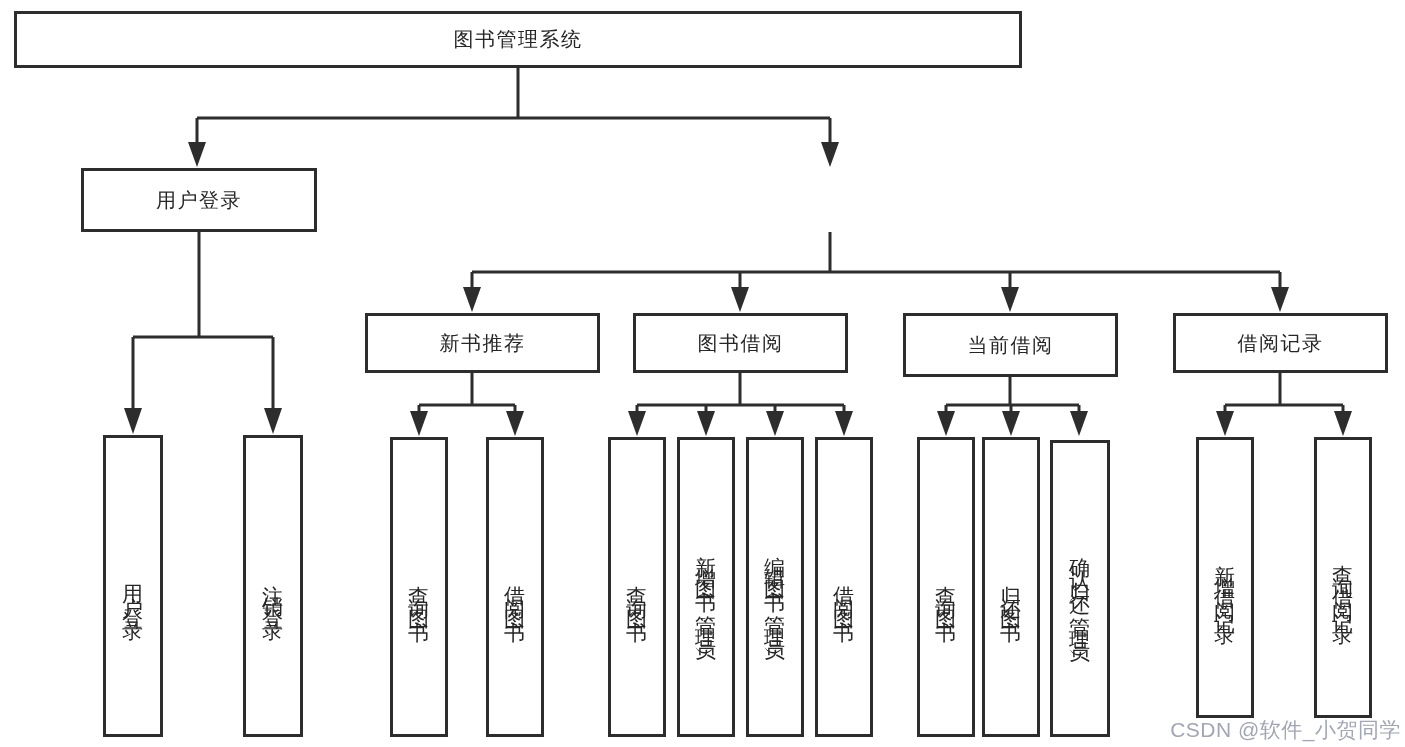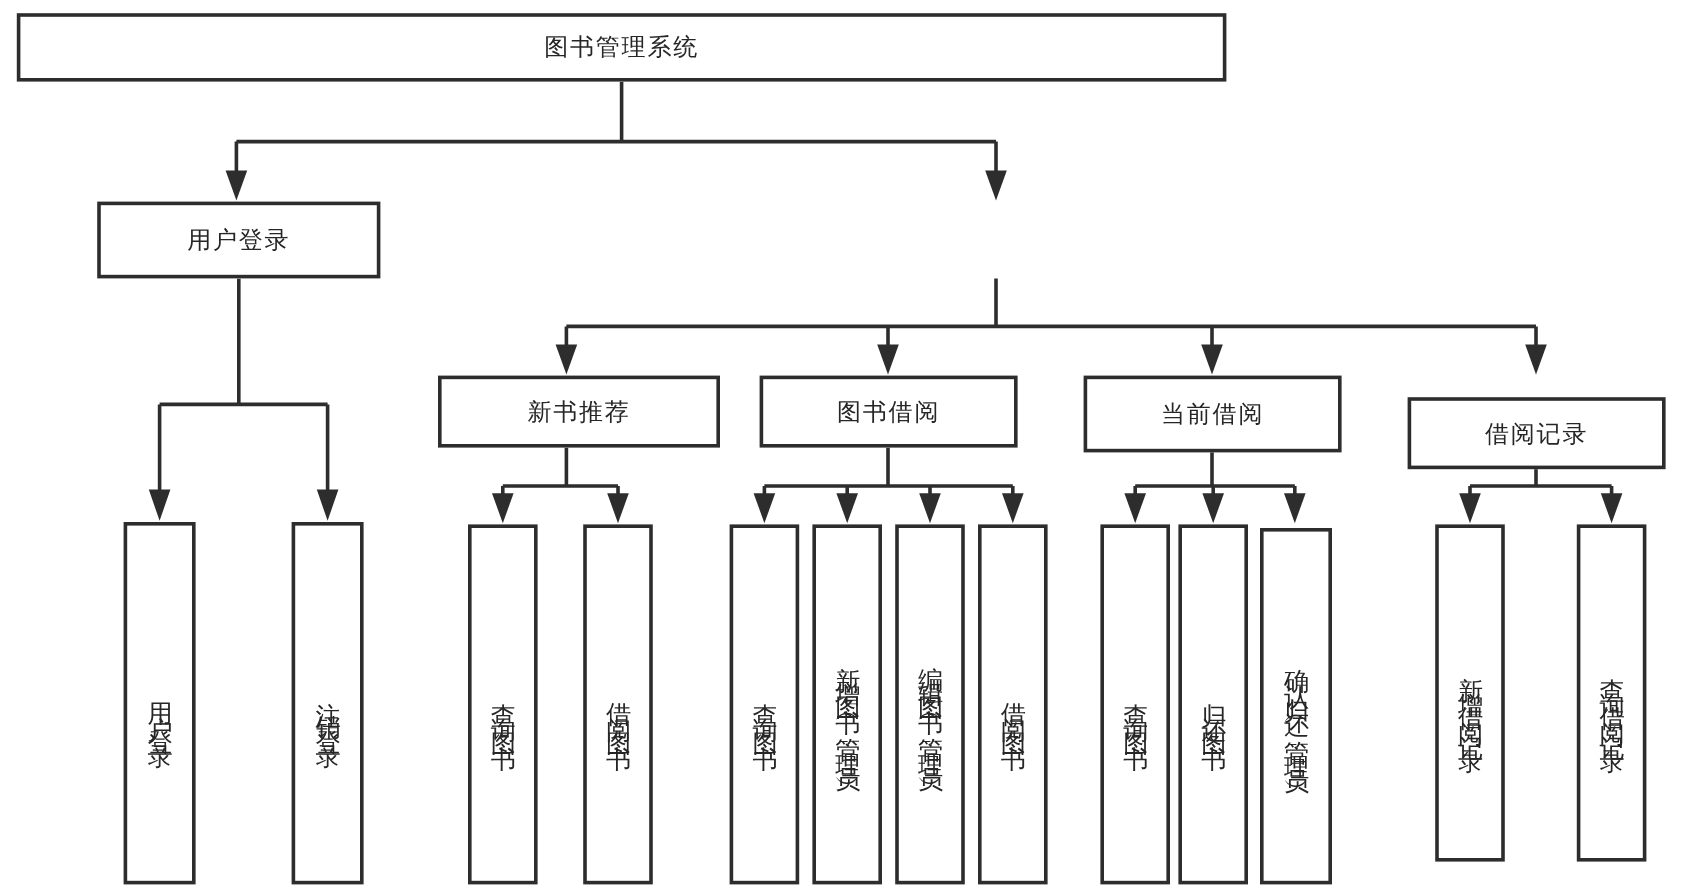--- a/index.html
+++ b/index.html
@@ -92,21 +92,21 @@
 
   <div class="box" style="left:365px;top:313px;width:235px;height:60px">
     <span class="htext">新书推荐</span>
   </div>
   <div class="box" style="left:633px;top:313px;width:215px;height:60px">
     <span class="htext">图书借阅</span>
   </div>
   <div class="box" style="left:903px;top:313px;width:215px;height:64px">
     <span class="htext">当前借阅</span>
   </div>
-  <div class="box" style="left:1173px;top:331px;width:215px;height:60px">
+  <div class="box" style="left:1173px;top:313px;width:215px;height:60px">
     <span class="htext">借阅记录</span>
   </div>
 
   <div class="box" style="left:103px;top:435px;width:60px;height:302px">
     <span class="vtext">用户登录</span>
   </div>
   <div class="box" style="left:243px;top:435px;width:60px;height:302px">
     <span class="vtext">注销登录</span>
   </div>
 
@@ -140,14 +140,15 @@
     <span class="vtext">确认归还（管理员）</span>
   </div>
 
   <div class="box" style="left:1196px;top:437px;width:58px;height:281px">
     <span class="vtext">新增借阅记录</span>
   </div>
   <div class="box" style="left:1314px;top:437px;width:58px;height:281px">
     <span class="vtext">查询借阅记录</span>
   </div>
 
+  <div class="watermark">CSDN @软件_小贺同学</div>
 
 </div>
 
 </body></html>

